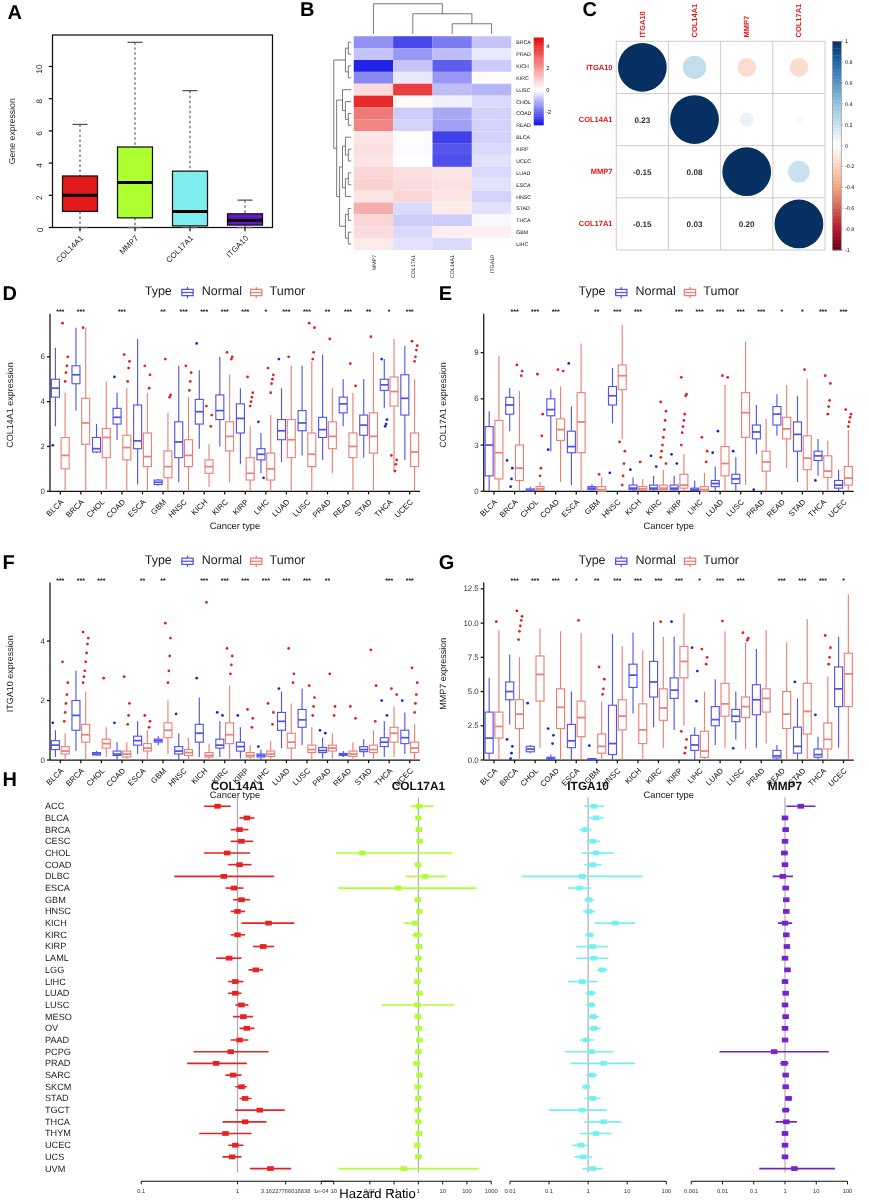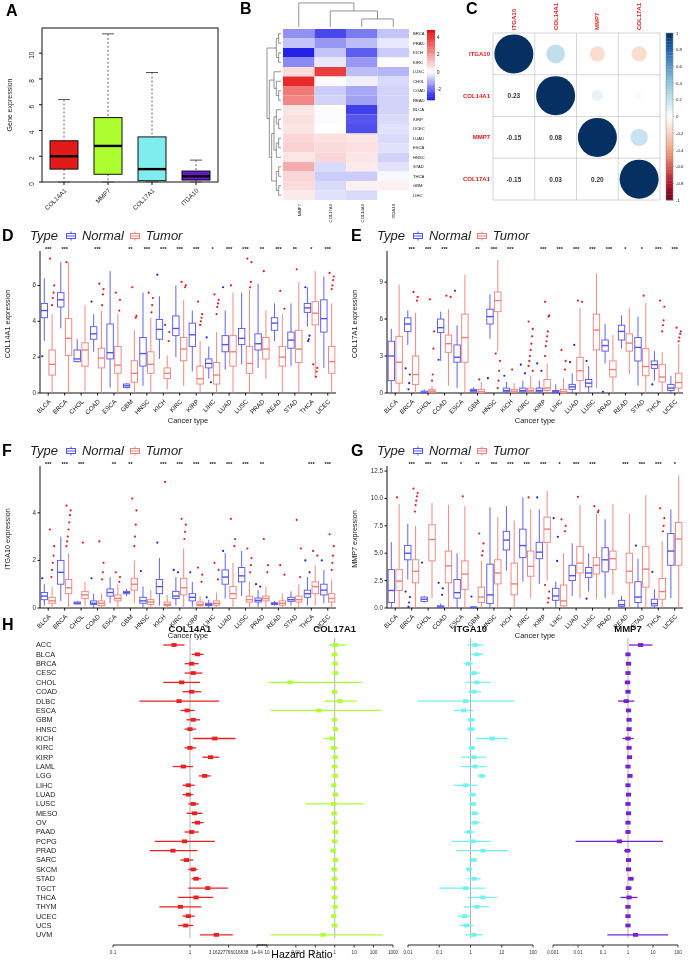--- a/index.html
+++ b/index.html
@@ -1,21 +1,21 @@
 <!DOCTYPE html>
 <html><head>
 <meta charset="utf-8">
 <style>
   html,body{margin:0;padding:0;background:#fff;}
   #fig{position:relative;width:695px;height:962px;background:#fff;font-family:"Liberation Sans","DejaVu Sans",sans-serif;overflow:hidden;}
   section{position:absolute;}
   .plabel{position:absolute;font-size:16px;font-weight:700;color:#000;z-index:5;}
   svg{overflow:visible;display:block;}
   svg text{font-family:"Liberation Sans","DejaVu Sans",sans-serif;}
-  .bp-legend{position:absolute;left:30px;width:300px;top:3px;display:flex;align-items:center;gap:5px;font-size:13px;color:#222;z-index:4;font-style:italic;}
+  .bp-legend{position:absolute;left:30px;width:300px;top:3px;display:flex;justify-content:center;align-items:center;gap:5px;font-size:10px;color:#222;z-index:4;}
   .lg-glyph{width:12px;height:10px;}
   .lg-t{margin-right:2px;}
 </style>
 </head>
 <body>
 
 <div id="fig">
 
   <section style="left:0;top:0;width:230px;height:225px">
     <div class="plabel" style="left:6px;top:2px">A</div>

